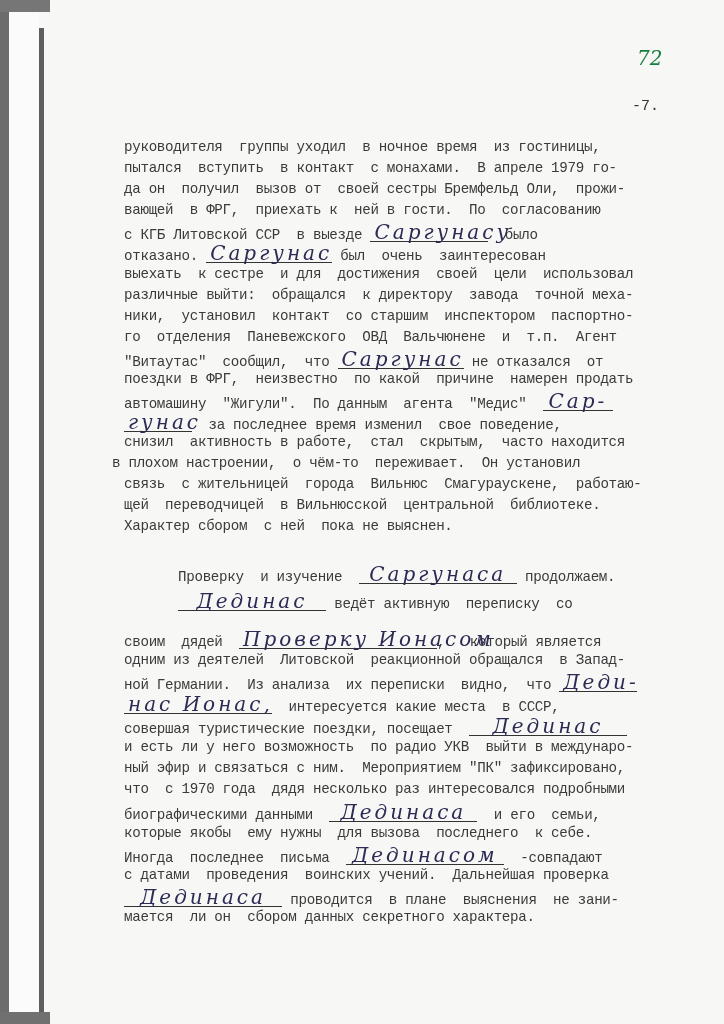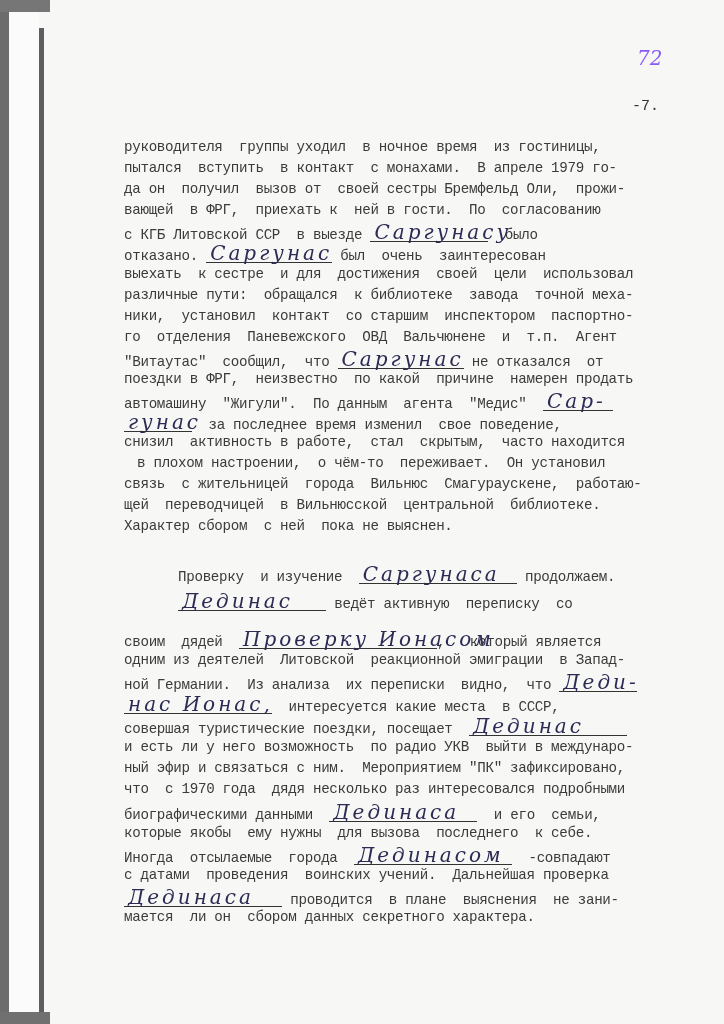--- a/index.html
+++ b/index.html
@@ -26,29 +26,29 @@
       position: absolute; left: 0; top: 1012px; width: 50px; height: 12px;
       background: #707070;
     }
     .binding-line {
       position: absolute; left: 39px; top: 28px; width: 5px; height: 990px;
       background: #5e5e5e;
     }
     .archive-number {
       position: absolute; left: 637px; top: 46px;
       font-family: "DejaVu Serif", serif; font-style: italic;
-      font-size: 20px; color: #8b5cf6;
+      font-size: 20px; color: #15803d;
     }
     .page-number {
       position: absolute; left: 632px; top: 98px;
       font-size: 15px; color: #333;
     }
     .line {
       position: absolute; white-space: pre;
-      font-size: 14.2px; letter-spacing: -0.3px; color: #3b3b3b;
+      font-size: 14.2px; letter-spacing: -0.3px; color: #3b3b3b; text-align: center;
     }
     .hw {
       display: inline-block; position: relative;
       font-family: "DejaVu Serif", serif; font-style: italic;
       font-size: 20px; color: #2b2b55; letter-spacing: 3px;
       border-bottom: 1.5px solid #333;
       line-height: 18px; padding: 0 4px;
       vertical-align: baseline;
     }
   </style>
@@ -66,43 +66,43 @@
 
 <div id="doc-body">
 
   <div class="line" style="left:124px;top:139px"><span>руководителя  группы уходил  в ночное время  из гостиницы,</span></div>
   <div class="line" style="left:124px;top:160px"><span>пытался  вступить  в контакт  с монахами.  В апреле 1979 го-</span></div>
   <div class="line" style="left:124px;top:181px"><span>да он  получил  вызов от  своей сестры Бремфельд Оли,  прожи-</span></div>
   <div class="line" style="left:124px;top:202px"><span>вающей  в ФРГ,  приехать к  ней в гости.  По  согласованию</span></div>
   <div class="line" style="left:124px;top:223px"><span>с КГБ Литовской ССР  в выезде </span><span class="hw" style="width:110px">Саргунасу</span><span>  было</span></div>
   <div class="line" style="left:124px;top:244px"><span>отказано. </span><span class="hw" style="width:118px">Саргунас</span><span> был  очень  заинтересован</span></div>
   <div class="line" style="left:124px;top:266px"><span>выехать  к сестре  и для  достижения  своей  цели  использовал</span></div>
-  <div class="line" style="left:124px;top:287px"><span>различные пути:  обращался  к библиотеке  завода  точной меха-</span></div>
+  <div class="line" style="left:124px;top:287px"><span>различные выйти:  обращался  к директору  завода  точной меха-</span></div>
   <div class="line" style="left:124px;top:308px"><span>ники,  установил  контакт  со старшим  инспектором  паспортно-</span></div>
   <div class="line" style="left:124px;top:329px"><span>го  отделения  Паневежского  ОВД  Вальчюнене  и  т.п.  Агент</span></div>
   <div class="line" style="left:124px;top:350px"><span>"Витаутас"  сообщил,  что </span><span class="hw" style="width:118px">Саргунас</span><span> не отказался  от</span></div>
   <div class="line" style="left:124px;top:371px"><span>поездки в ФРГ,  неизвестно  по какой  причине  намерен продать</span></div>
   <div class="line" style="left:124px;top:392px"><span>автомашину  "Жигули".  По данным  агента  "Медис"  </span><span class="hw" style="width:62px">Сар-</span></div>
   <div class="line" style="left:124px;top:413px"><span></span><span class="hw" style="width:60px">гунас</span><span>  за последнее время изменил  свое поведение,</span></div>
   <div class="line" style="left:124px;top:434px"><span>снизил  активность в работе,  стал  скрытым,  часто находится</span></div>
-  <div class="line" style="left:137px;top:455px"><span>в плохом настроении,  о чём-то  переживает.  Он установил</span></div>
+  <div class="line" style="left:112px;top:455px"><span>в плохом настроении,  о чём-то  переживает.  Он установил</span></div>
   <div class="line" style="left:124px;top:476px"><span>связь  с жительницей  города  Вильнюс  Смагураускене,  работаю-</span></div>
   <div class="line" style="left:124px;top:497px"><span>щей  переводчицей  в Вильнюсской  центральной  библиотеке.</span></div>
   <div class="line" style="left:124px;top:518px"><span>Характер сбором  с ней  пока не выяснен.</span></div>
 
   <div class="line" style="left:178px;top:565px"><span>Проверку  и изучение  </span><span class="hw" style="width:150px">Саргунаса</span><span> продолжаем.</span></div>
 
   <div class="line" style="left:178px;top:592px"><span></span><span class="hw" style="width:140px">Дединас</span><span> ведёт активную  переписку  со</span></div>
   <div class="line" style="left:124px;top:630px"><span>своим  дядей  </span><span class="hw" style="width:190px">Проверку Ионасом</span><span>,   который является</span></div>
-  <div class="line" style="left:124px;top:652px"><span>одним из деятелей  Литовской  реакционной эмиграции  в Запад-</span></div>
+  <div class="line" style="left:124px;top:652px"><span>одним из деятелей  Литовской  реакционной обращался  в Запад-</span></div>
   <div class="line" style="left:124px;top:673px"><span>ной Германии.  Из анализа  их переписки  видно,  что </span><span class="hw" style="width:70px">Деди-</span></div>
   <div class="line" style="left:124px;top:695px"><span></span><span class="hw" style="width:140px">нас Ионас,</span><span>  интересуется какие места  в СССР,</span></div>
   <div class="line" style="left:124px;top:717px"><span>совершая туристические поездки, посещает  </span><span class="hw" style="width:150px">Дединас</span></div>
   <div class="line" style="left:124px;top:739px"><span>и есть ли у него возможность  по радио УКВ  выйти в междунаро-</span></div>
   <div class="line" style="left:124px;top:760px"><span>ный эфир и связаться с ним.  Мероприятием "ПК" зафиксировано,</span></div>
   <div class="line" style="left:124px;top:781px"><span>что  с 1970 года  дядя несколько раз интересовался подробными</span></div>
   <div class="line" style="left:124px;top:803px"><span>биографическими данными  </span><span class="hw" style="width:140px">Дединаса</span><span>  и его  семьи,</span></div>
   <div class="line" style="left:124px;top:825px"><span>которые якобы  ему нужны  для вызова  последнего  к себе.</span></div>
-  <div class="line" style="left:124px;top:846px"><span>Иногда  отсылаемые  города  </span><span class="hw" style="width:150px">Дединасом</span><span>  -совпадают</span></div>
+  <div class="line" style="left:124px;top:846px"><span>Иногда  последнее  письма  </span><span class="hw" style="width:150px">Дединасом</span><span>  -совпадают</span></div>
   <div class="line" style="left:124px;top:867px"><span>с датами  проведения  воинских учений.  Дальнейшая проверка</span></div>
   <div class="line" style="left:124px;top:888px"><span></span><span class="hw" style="width:150px">Дединаса</span><span> проводится  в плане  выяснения  не зани-</span></div>
   <div class="line" style="left:124px;top:909px"><span>мается  ли он  сбором данных секретного характера.</span></div>
 </div>
 
 </body></html>

